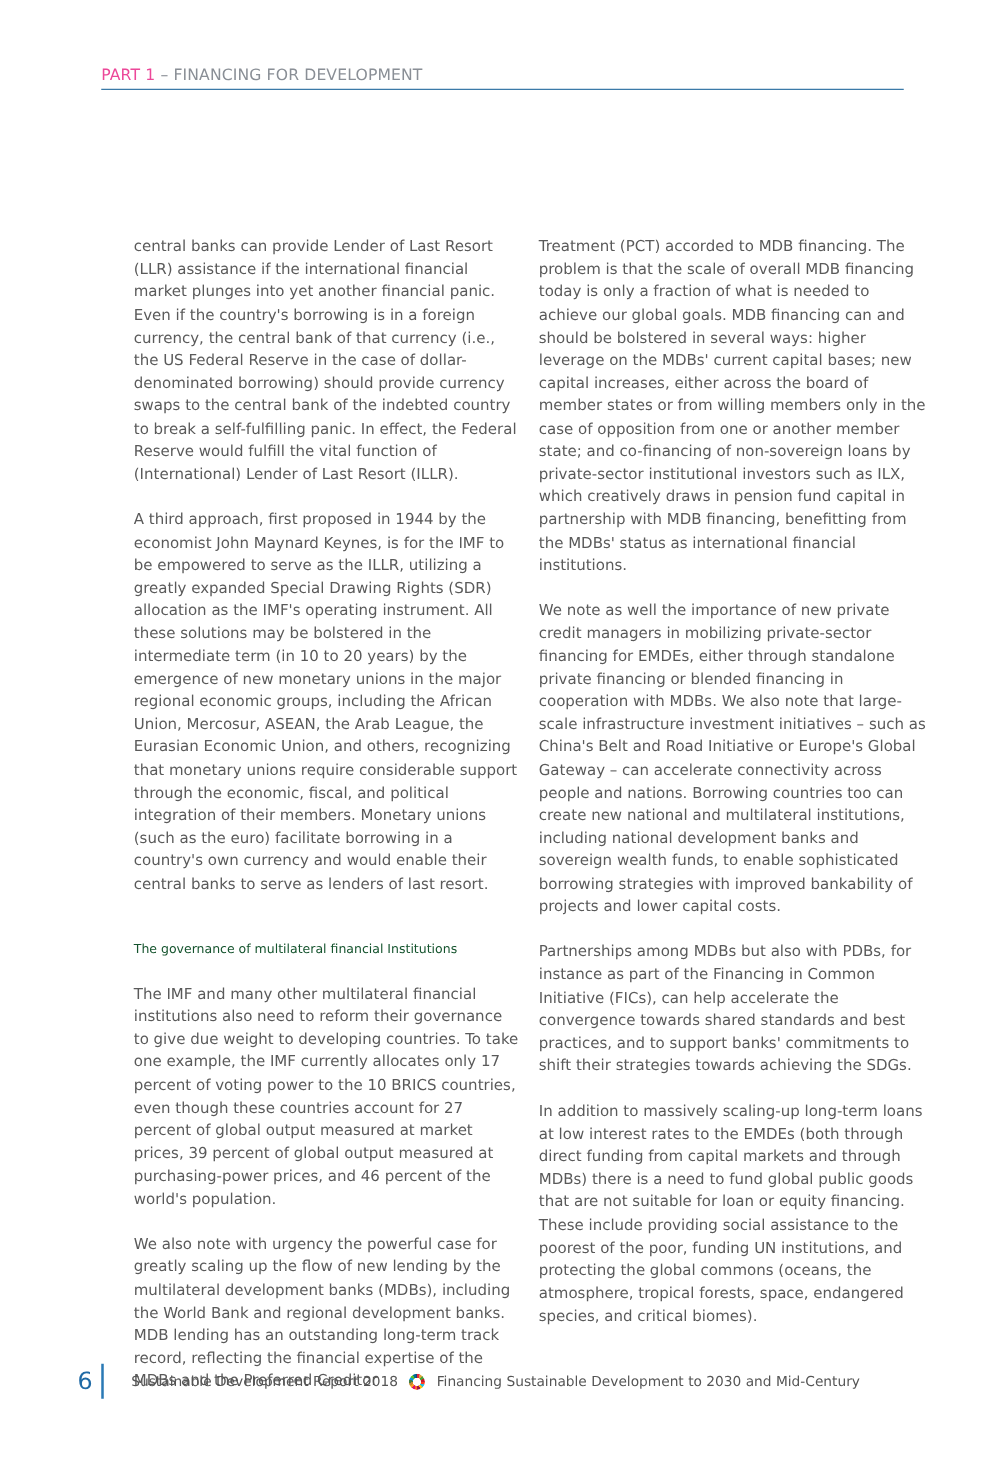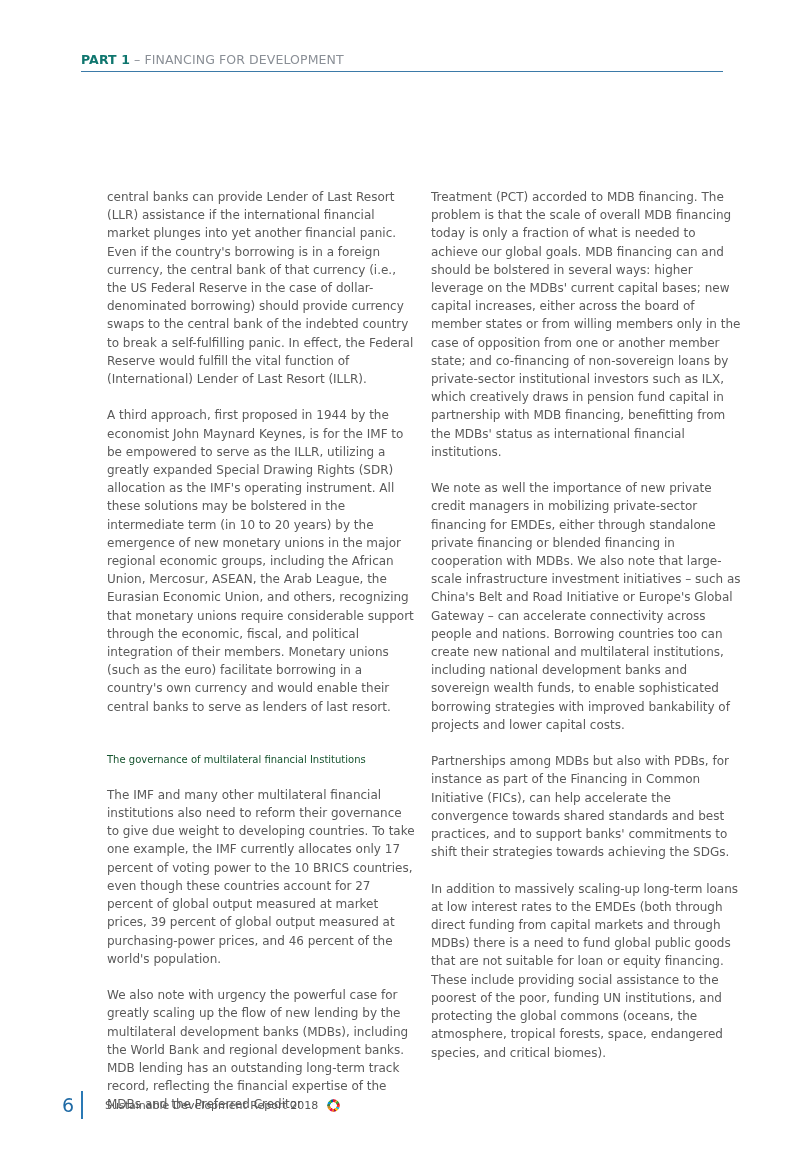--- a/index.html
+++ b/index.html
@@ -1,20 +1,20 @@
 <!DOCTYPE html>
 <html><head>
 <meta charset="utf-8">
 <style>
   html, body { margin: 0; padding: 0; background: #ffffff; }
   body { width: 801px; height: 1166px; position: relative; overflow: hidden;
          font-family: "DejaVu Sans", sans-serif; color: #5a5a5a; }
   .running-head { position: absolute; left: 81px; top: 52px; width: 642px;
          font-size: 12.5px; letter-spacing: 0.1px; color: #8a8f96; }
-  .running-head .part { color: #0f766e; font-weight: bold; }
+  .running-head .part { color: #ec4899; font-weight: normal; }
   .head-rule { position: absolute; left: 81px; top: 71px; width: 642px; height: 1px; background: #3b7aa8; }
   .col { position: absolute; top: 188px; width: 310px; font-size: 12px; line-height: 18.2px; margin-left: 26px; }
   .col.left { left: 81px; }
   .col.right { left: 405px; }
   .col p { margin: 0 0 18.2px 0; }
   .col h2 { font-weight: normal; color: #14532d; font-size: 10px; line-height: 20px; margin: 0 0 16px 0; }
   .col h2.gap { margin-top: 34px; }
   .footer { position: absolute; left: 62px; top: 1090px; height: 30px; display: flex; align-items: center; }
   .page-num { color: #1f6aa5; font-size: 19px; width: 14px; }
   .footer-bar { width: 2px; height: 28px; background: #2a79b5; margin-left: 5px; margin-right: 22px; }
@@ -44,13 +44,14 @@
   <p>We note as well the importance of new private credit managers in mobilizing private-sector financing for EMDEs, either through standalone private financing or blended financing in cooperation with MDBs. We also note that large-scale infrastructure investment initiatives – such as China's Belt and Road Initiative or Europe's Global Gateway – can accelerate connectivity across people and nations. Borrowing countries too can create new national and multilateral institutions, including national development banks and sovereign wealth funds, to enable sophisticated borrowing strategies with improved bankability of projects and lower capital costs.</p>
   <p>Partnerships among MDBs but also with PDBs, for instance as part of the Financing in Common Initiative (FICs), can help accelerate the convergence towards shared standards and best practices, and to support banks' commitments to shift their strategies towards achieving the SDGs.</p>
   <p>In addition to massively scaling-up long-term loans at low interest rates to the EMDEs (both through direct funding from capital markets and through MDBs) there is a need to fund global public goods that are not suitable for loan or equity financing. These include providing social assistance to the poorest of the poor, funding UN institutions, and protecting the global commons (oceans, the atmosphere, tropical forests, space, endangered species, and critical biomes).</p>
 </div>
 
 <div class="footer">
   <span class="page-num">6</span>
   <span class="footer-bar"></span>
   <span class="footer-text">Sustainable Development Report 2018</span>
   <span class="sdg-wheel"></span>
+  <span class="footer-text">Financing Sustainable Development to 2030 and Mid-Century</span>
 </div>
 
 </body></html>

